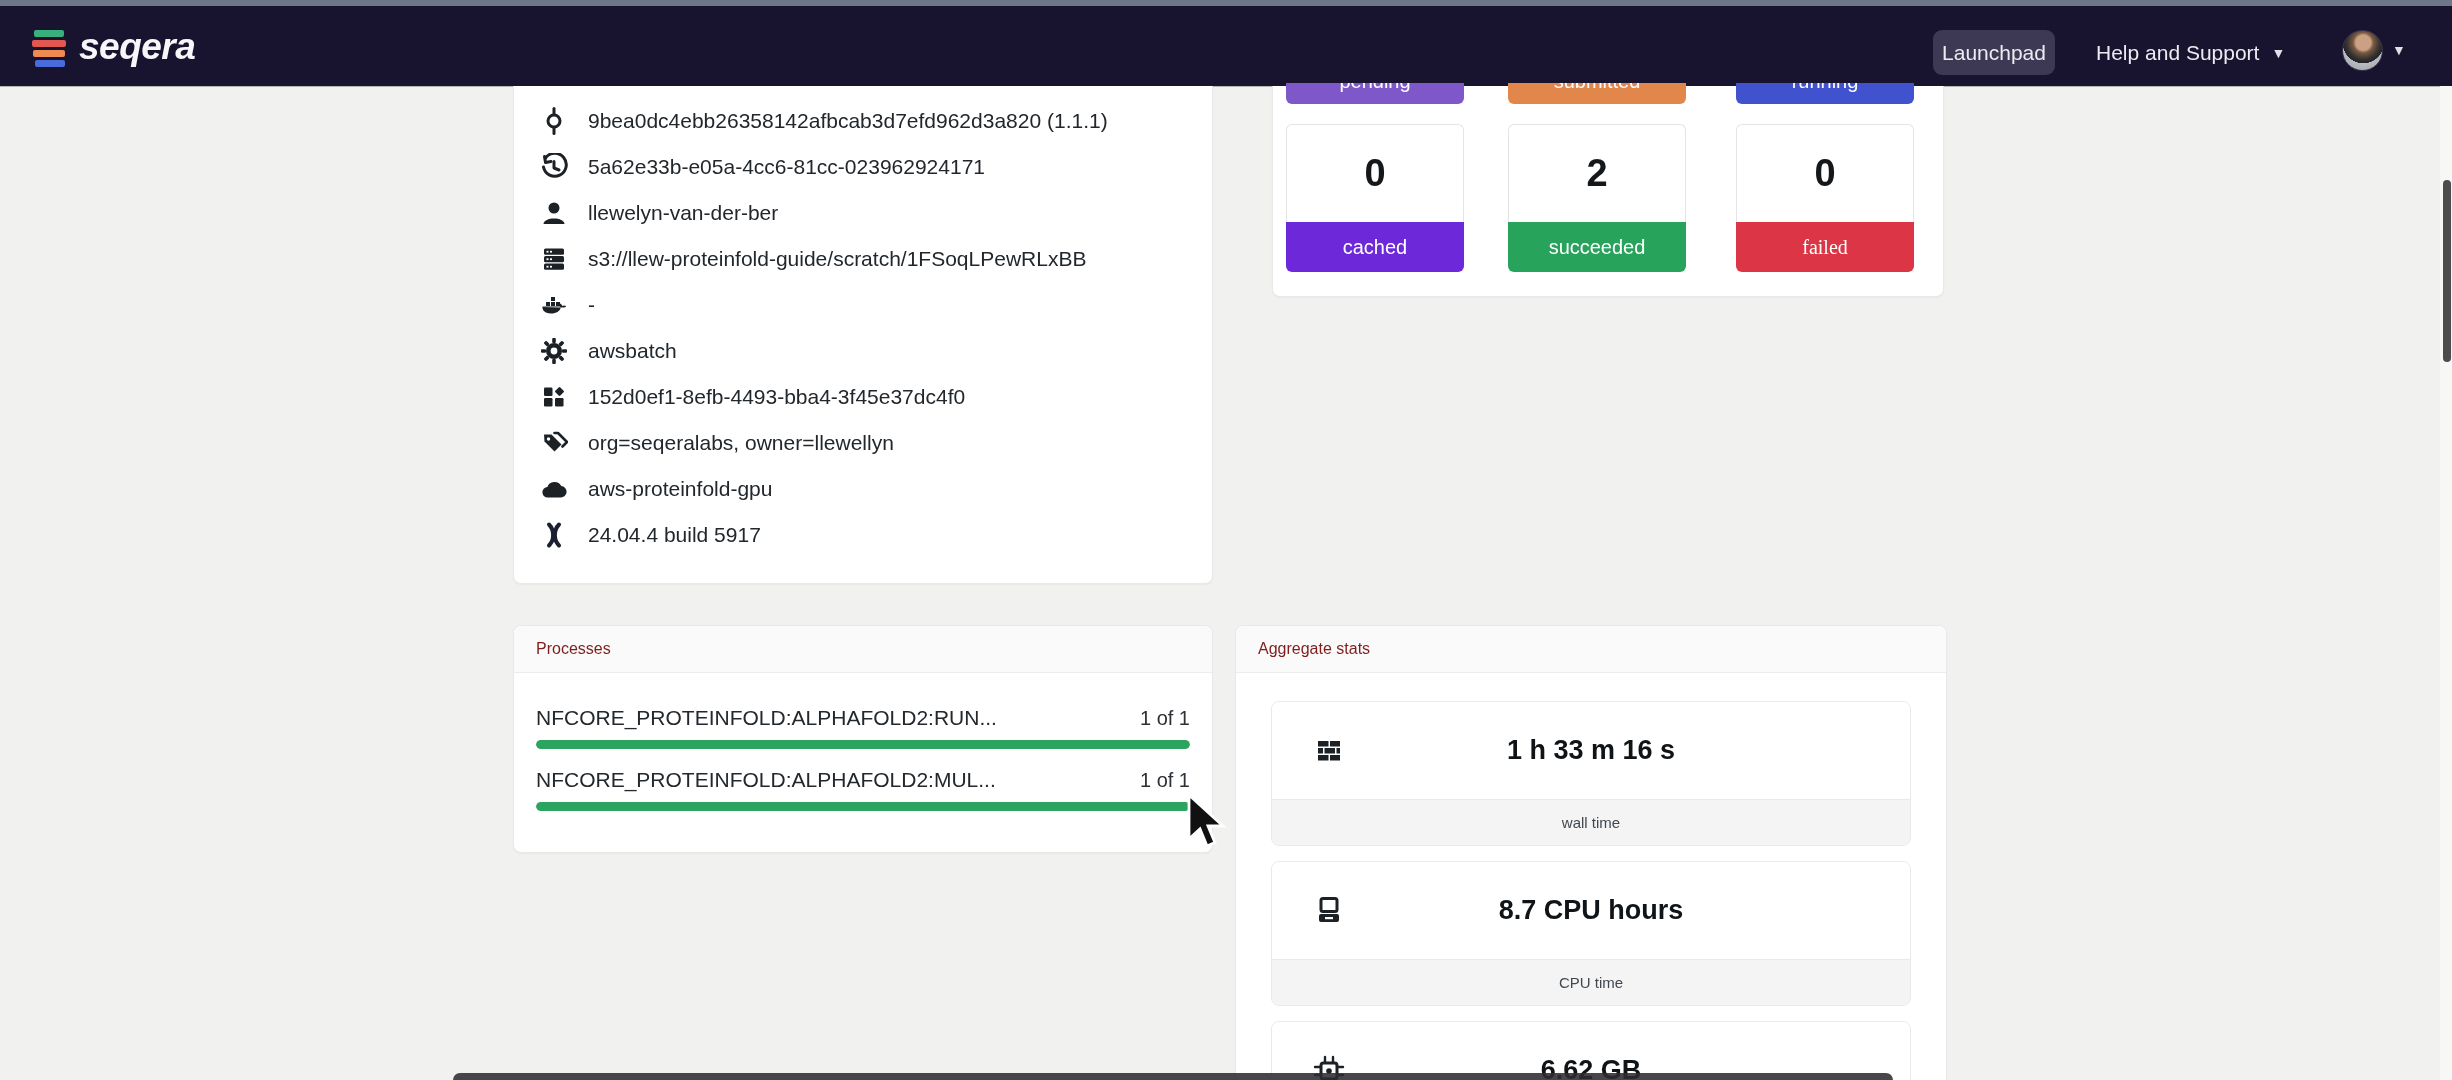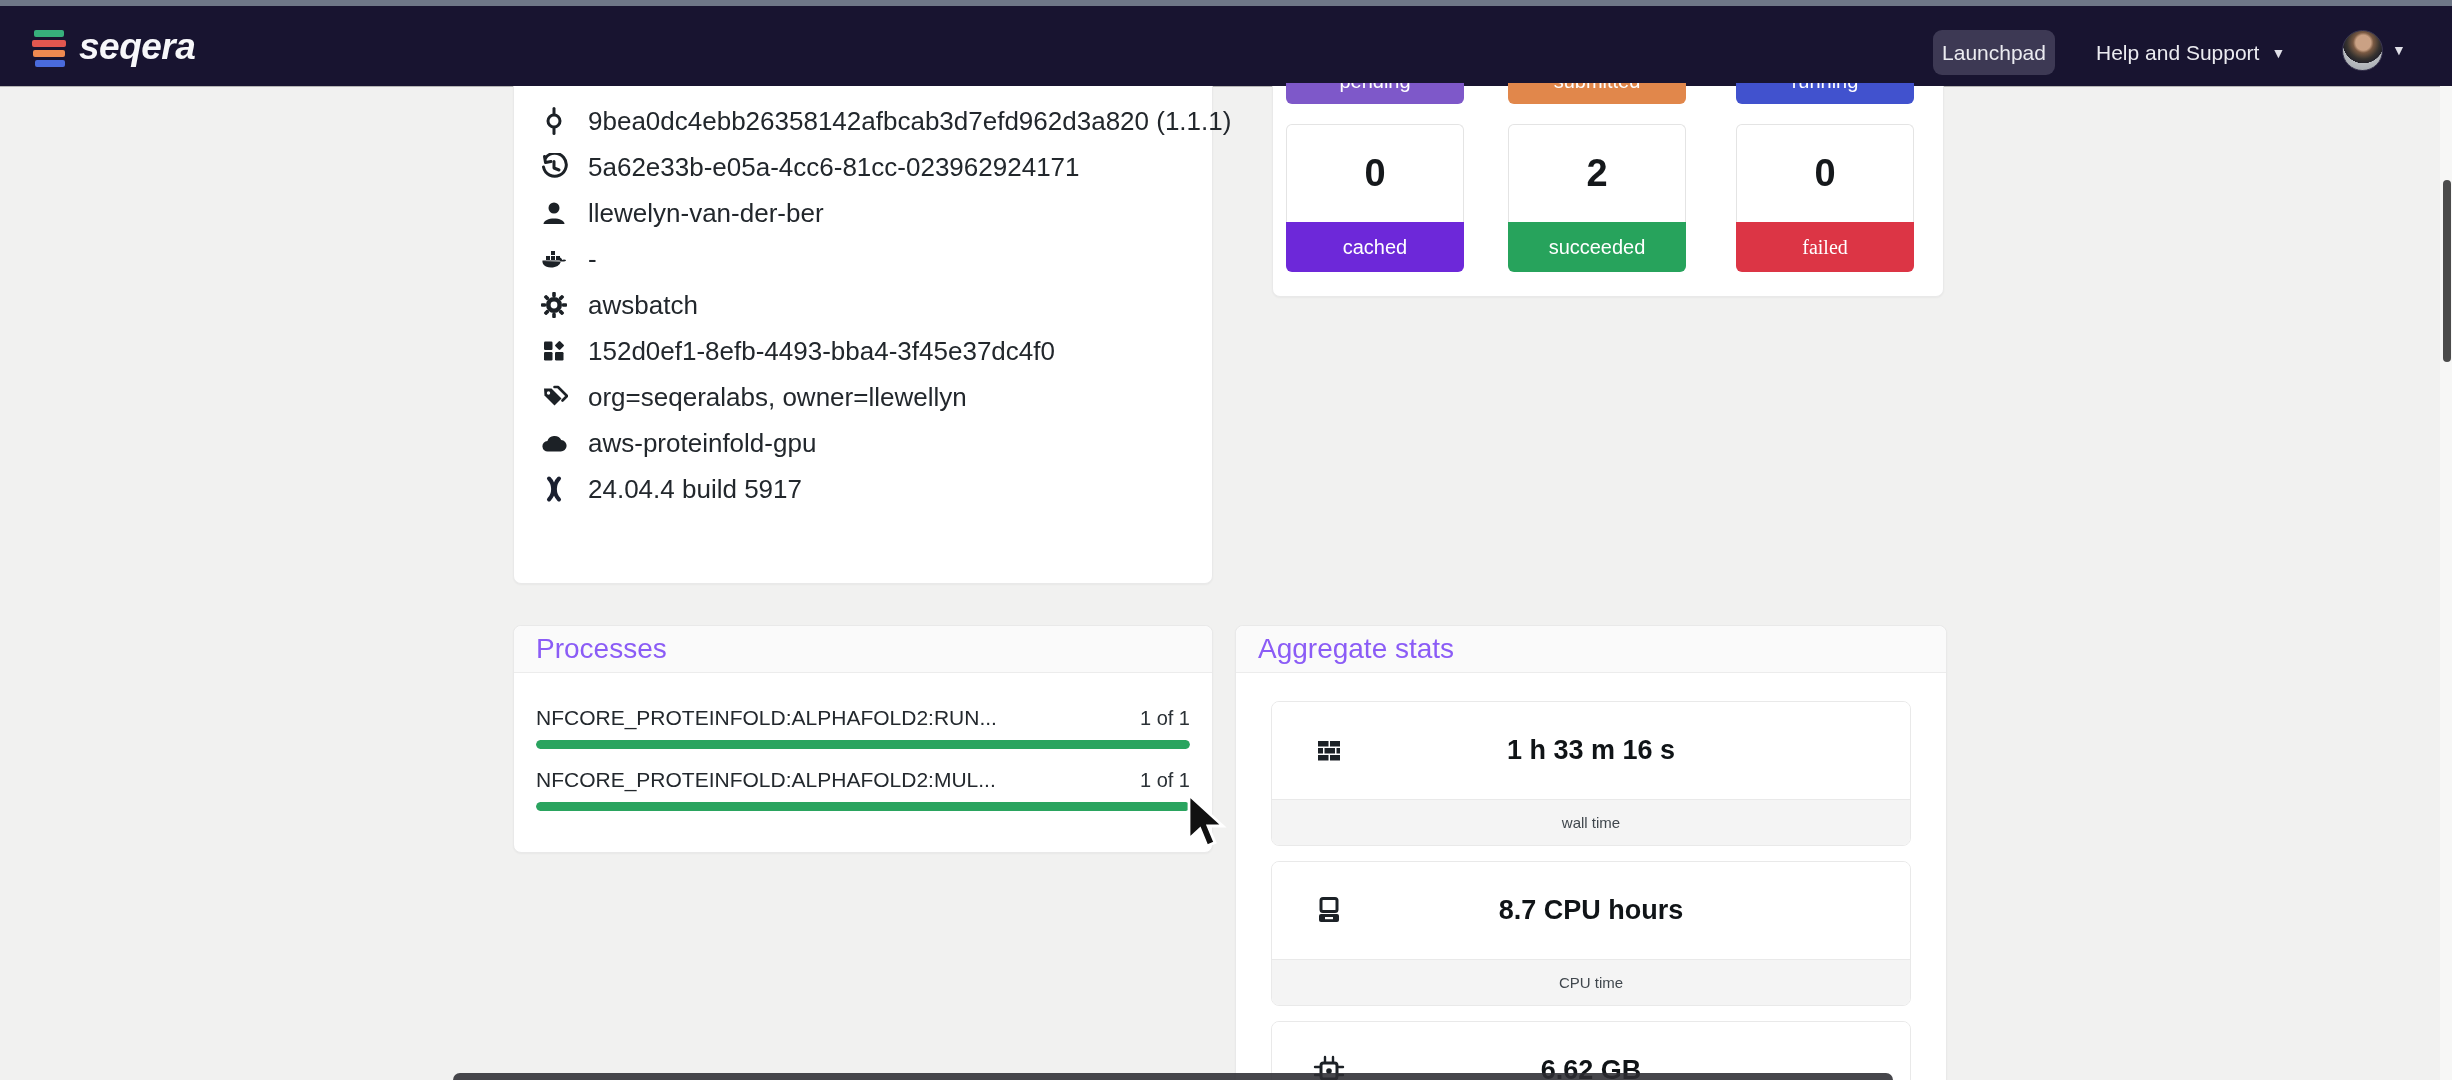--- a/index.html
+++ b/index.html
@@ -25,28 +25,28 @@
   .caret { font-size:14px; color:#e0e0e8; line-height:1; }
   .avatar-menu { position:absolute; left:2342px; top:22px; height:44px; display:flex; align-items:center; gap:9px; cursor:pointer; }
   .avatar { width:41px; height:41px; border-radius:50%;
             background:radial-gradient(circle at 52% 30%, #caa184 0%, #caa184 22%, #7a5a43 30%, #37332f 48%, #23222a 60%, #b9bcc0 61%, #9aa0a6 100%);
             border:1px solid #3a3650; }
 
   
   .card { position:absolute; background:#fff; border:1px solid #e9e9e9; box-shadow:0 1px 2px rgba(0,0,0,.04); }
   .cut-top { border-top:none; border-radius:0 0 8px 8px; }
   .panel { border-radius:8px; }
-  .panel-header { height:47px; background:#fafafa; border-bottom:1px solid #ececec; border-radius:8px 8px 0 0; display:flex; align-items:center; padding-left:22px; font-size:28px; color:#8b5cf6; }
+  .panel-header { height:47px; background:#fafafa; border-bottom:1px solid #ececec; border-radius:8px 8px 0 0; display:flex; align-items:center; padding-left:22px; font-size:16px; color:#7f1d1d; }
 
   
   .meta-card { left:513px; top:86px; width:700px; height:498px; padding-top:12px; }
   .meta-row { height:46px; display:flex; align-items:center; padding-left:26px; }
   .meta-icon { width:28px; height:28px; display:flex; align-items:center; justify-content:center; flex:none; }
   .meta-icon svg { display:block; }
-  .meta-text { margin-left:20px; font-size:26px; color:#22272c; white-space:nowrap; }
+  .meta-text { margin-left:20px; font-size:21px; color:#22272c; white-space:nowrap; }
 
   
   .status-panel { left:1272px; top:86px; width:672px; height:211px; }
   .cutbar { position:absolute; top:-3px; width:178px; height:21px; border-radius:0 0 6px 6px; overflow:hidden; display:flex; justify-content:center; cursor:pointer; }
   .cutbar span { display:block; margin-top:-12px; color:#fff; font-size:20px; line-height:21px; }
   .stat-card { position:absolute; top:38px; width:178px; height:148px; cursor:pointer; }
   .stat-value { height:98px; background:#fff; border:1px solid #e4e4e4; border-bottom:none; border-radius:6px 6px 0 0; display:flex; align-items:center; justify-content:center; font-size:38px; font-weight:700; color:#15181b; }
   .stat-label { height:50px; border-radius:0 0 6px 6px; display:flex; align-items:center; justify-content:center; color:#fff; font-size:20px; }
   .col-0 { left:13px; } .col-1 { left:235px; } .col-2 { left:463px; }
 
@@ -132,20 +132,38 @@
     <div class="meta-row">
       <span class="meta-icon">
         <svg width="28" height="28" viewBox="0 0 28 28" fill="#1c2126">
             <circle cx="14" cy="9" r="5.5"></circle>
             <path d="M3.5 25 c0 -7.5 21 -7.5 21 0 z"></path>
           </svg>
       </span>
       <span class="meta-text">llewelyn-van-der-ber</span>
     </div>
 
+    <div class="meta-row">
+      <span class="meta-icon">
+        <svg width="28" height="28" viewBox="0 0 28 28" fill="#1c2126">
+            <rect x="4" y="3.5" width="20" height="6.2" rx="1.5"></rect>
+            <rect x="4" y="11" width="20" height="6.2" rx="1.5"></rect>
+            <rect x="4" y="18.5" width="20" height="6.2" rx="1.5"></rect>
+            <g fill="#fff">
+              <rect x="6.5" y="5.8" width="2" height="1.8"></rect>
+              <rect x="10" y="5.8" width="2" height="1.8"></rect>
+              <rect x="6.5" y="13.3" width="2" height="1.8"></rect>
+              <rect x="10" y="13.3" width="2" height="1.8"></rect>
+              <rect x="6.5" y="20.8" width="2" height="1.8"></rect>
+              <rect x="10" y="20.8" width="2" height="1.8"></rect>
+            </g>
+          </svg>
+      </span>
+      <span class="meta-text">s3://llew-proteinfold-guide/scratch/1FSoqLPewRLxBB</span>
+    </div>
 
     <div class="meta-row">
       <span class="meta-icon">
         <svg width="28" height="28" viewBox="0 0 28 28" fill="#1c2126">
             <rect x="6" y="11" width="4" height="4"></rect>
             <rect x="11" y="11" width="4" height="4"></rect>
             <rect x="16" y="11" width="4" height="4"></rect>
             <rect x="11" y="6" width="4" height="4"></rect>
             <path d="M2.5 16.5 h21.5 c1.5 0 2 -1 2 -1.5 c-1 -.8 -3 -.8 -3.8 0 c-.4 -1.6 -1.4 -2.4 -2.4 -2.8 c-.6 1.2 -.5 2.4 .2 3.3 h-17.5 c-.5 2.8 1.5 7 8.5 7 c5.5 0 8.7 -2.5 9.7 -5.5 z"></path>
           </svg>

